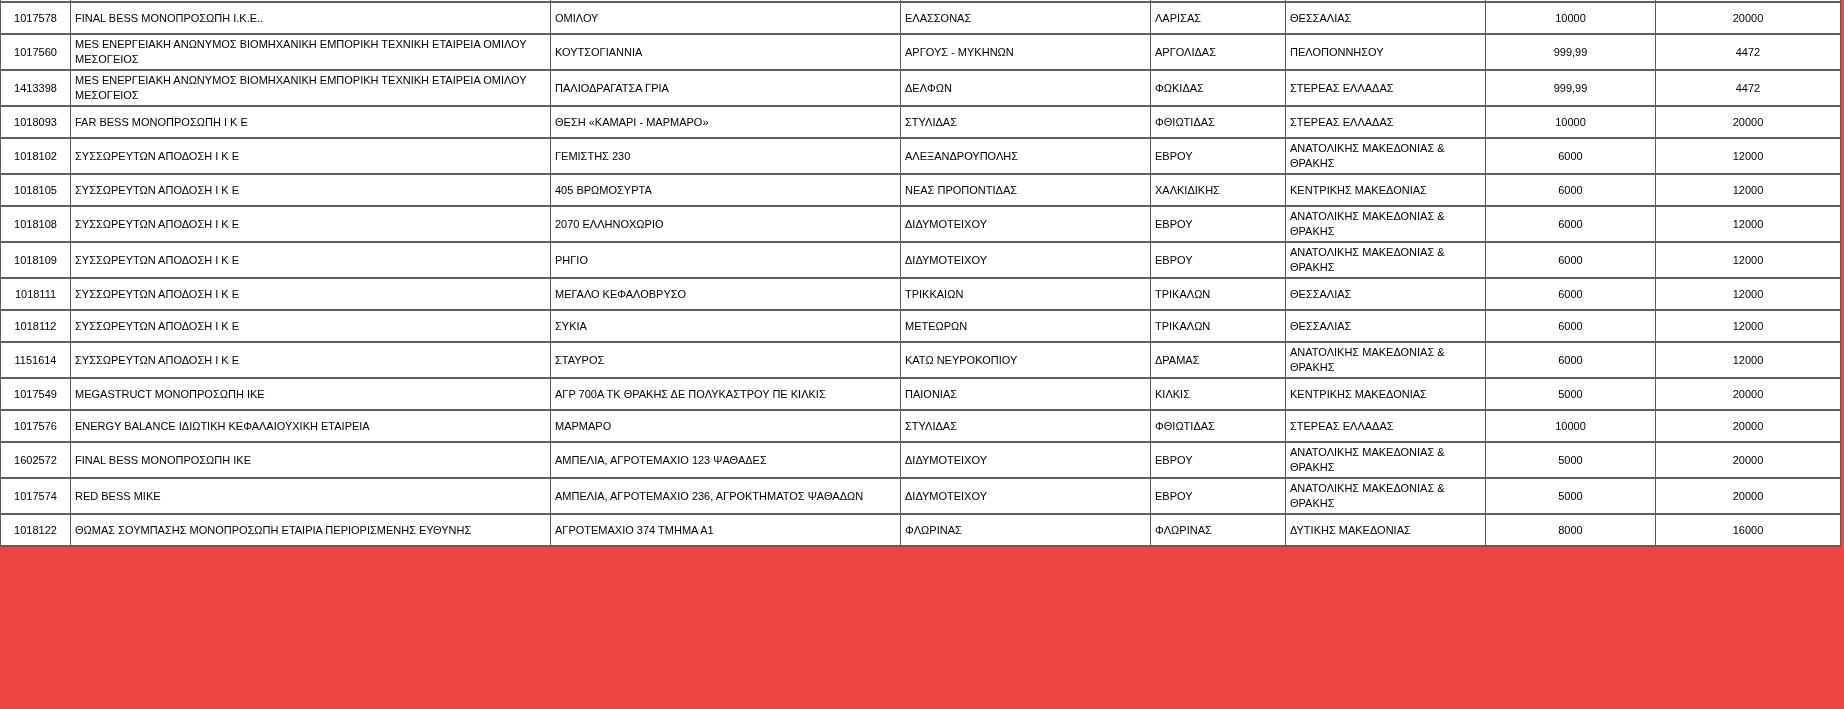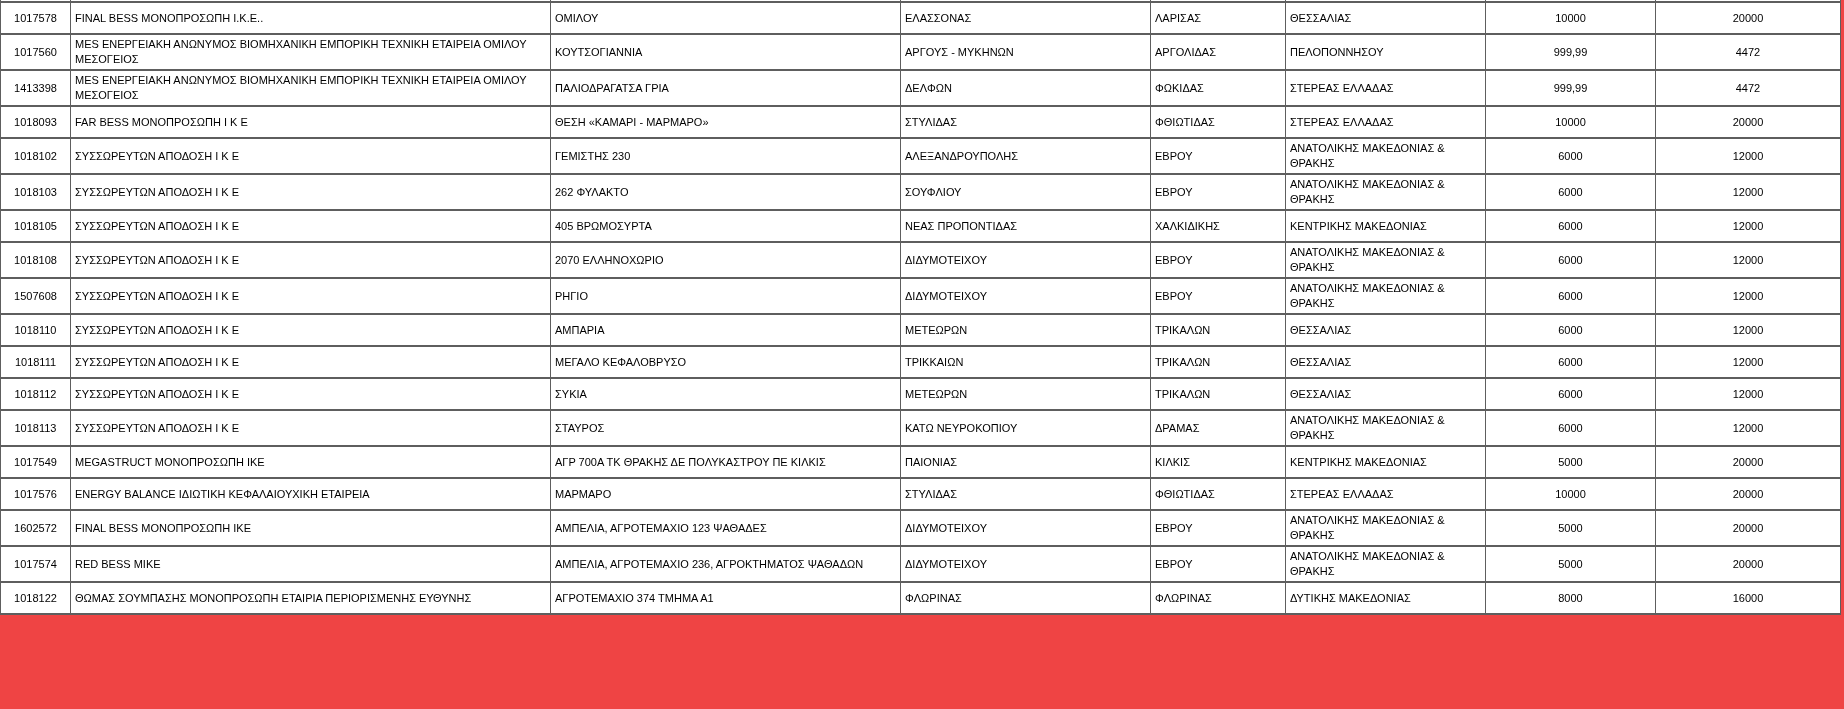--- a/index.html
+++ b/index.html
@@ -125,66 +125,46 @@
         <td class="c">1018102</td>
         <td class="l">ΣΥΣΣΩΡΕΥΤΩΝ ΑΠΟΔΟΣΗ Ι Κ Ε</td>
         <td class="l">ΓΕΜΙΣΤΗΣ 230</td>
         <td class="l">ΑΛΕΞΑΝΔΡΟΥΠΟΛΗΣ</td>
         <td class="l">ΕΒΡΟΥ</td>
         <td class="l">ΑΝΑΤΟΛΙΚΗΣ ΜΑΚΕΔΟΝΙΑΣ &amp; ΘΡΑΚΗΣ</td>
         <td class="c">6000</td>
         <td class="c">12000</td>
       </tr>
         <tr>
-        <td class="c">1018103</td>
-        <td class="l">ΣΥΣΣΩΡΕΥΤΩΝ ΑΠΟΔΟΣΗ Ι Κ Ε</td>
-        <td class="l">262 ΦΥΛΑΚΤΟ</td>
-        <td class="l">ΣΟΥΦΛΙΟΥ</td>
-        <td class="l">ΕΒΡΟΥ</td>
-        <td class="l">ΑΝΑΤΟΛΙΚΗΣ ΜΑΚΕΔΟΝΙΑΣ &amp; ΘΡΑΚΗΣ</td>
-        <td class="c">6000</td>
-        <td class="c">12000</td>
-      </tr>
-        <tr>
         <td class="c">1018105</td>
         <td class="l">ΣΥΣΣΩΡΕΥΤΩΝ ΑΠΟΔΟΣΗ Ι Κ Ε</td>
         <td class="l">405 ΒΡΩΜΟΣΥΡΤΑ</td>
         <td class="l">ΝΕΑΣ ΠΡΟΠΟΝΤΙΔΑΣ</td>
         <td class="l">ΧΑΛΚΙΔΙΚΗΣ</td>
         <td class="l">ΚΕΝΤΡΙΚΗΣ ΜΑΚΕΔΟΝΙΑΣ</td>
         <td class="c">6000</td>
         <td class="c">12000</td>
       </tr>
         <tr>
         <td class="c">1018108</td>
         <td class="l">ΣΥΣΣΩΡΕΥΤΩΝ ΑΠΟΔΟΣΗ Ι Κ Ε</td>
         <td class="l">2070 ΕΛΛΗΝΟΧΩΡΙΟ</td>
         <td class="l">ΔΙΔΥΜΟΤΕΙΧΟΥ</td>
         <td class="l">ΕΒΡΟΥ</td>
         <td class="l">ΑΝΑΤΟΛΙΚΗΣ ΜΑΚΕΔΟΝΙΑΣ &amp; ΘΡΑΚΗΣ</td>
         <td class="c">6000</td>
         <td class="c">12000</td>
       </tr>
         <tr>
-        <td class="c">1507608</td>
+        <td class="c">1018109</td>
         <td class="l">ΣΥΣΣΩΡΕΥΤΩΝ ΑΠΟΔΟΣΗ Ι Κ Ε</td>
         <td class="l">ΡΗΓΙΟ</td>
         <td class="l">ΔΙΔΥΜΟΤΕΙΧΟΥ</td>
         <td class="l">ΕΒΡΟΥ</td>
         <td class="l">ΑΝΑΤΟΛΙΚΗΣ ΜΑΚΕΔΟΝΙΑΣ &amp; ΘΡΑΚΗΣ</td>
-        <td class="c">6000</td>
-        <td class="c">12000</td>
-      </tr>
-        <tr>
-        <td class="c">1018110</td>
-        <td class="l">ΣΥΣΣΩΡΕΥΤΩΝ ΑΠΟΔΟΣΗ Ι Κ Ε</td>
-        <td class="l">ΑΜΠΑΡΙΑ</td>
-        <td class="l">ΜΕΤΕΩΡΩΝ</td>
-        <td class="l">ΤΡΙΚΑΛΩΝ</td>
-        <td class="l">ΘΕΣΣΑΛΙΑΣ</td>
         <td class="c">6000</td>
         <td class="c">12000</td>
       </tr>
         <tr>
         <td class="c">1018111</td>
         <td class="l">ΣΥΣΣΩΡΕΥΤΩΝ ΑΠΟΔΟΣΗ Ι Κ Ε</td>
         <td class="l">ΜΕΓΑΛΟ ΚΕΦΑΛΟΒΡΥΣΟ</td>
         <td class="l">ΤΡΙΚΚΑΙΩΝ</td>
         <td class="l">ΤΡΙΚΑΛΩΝ</td>
         <td class="l">ΘΕΣΣΑΛΙΑΣ</td>
@@ -195,21 +175,21 @@
         <td class="c">1018112</td>
         <td class="l">ΣΥΣΣΩΡΕΥΤΩΝ ΑΠΟΔΟΣΗ Ι Κ Ε</td>
         <td class="l">ΣΥΚΙΑ</td>
         <td class="l">ΜΕΤΕΩΡΩΝ</td>
         <td class="l">ΤΡΙΚΑΛΩΝ</td>
         <td class="l">ΘΕΣΣΑΛΙΑΣ</td>
         <td class="c">6000</td>
         <td class="c">12000</td>
       </tr>
         <tr>
-        <td class="c">1018113</td>
+        <td class="c">1151614</td>
         <td class="l">ΣΥΣΣΩΡΕΥΤΩΝ ΑΠΟΔΟΣΗ Ι Κ Ε</td>
         <td class="l">ΣΤΑΥΡΟΣ</td>
         <td class="l">ΚΑΤΩ ΝΕΥΡΟΚΟΠΙΟΥ</td>
         <td class="l">ΔΡΑΜΑΣ</td>
         <td class="l">ΑΝΑΤΟΛΙΚΗΣ ΜΑΚΕΔΟΝΙΑΣ &amp; ΘΡΑΚΗΣ</td>
         <td class="c">6000</td>
         <td class="c">12000</td>
       </tr>
         <tr>
         <td class="c">1017549</td>

